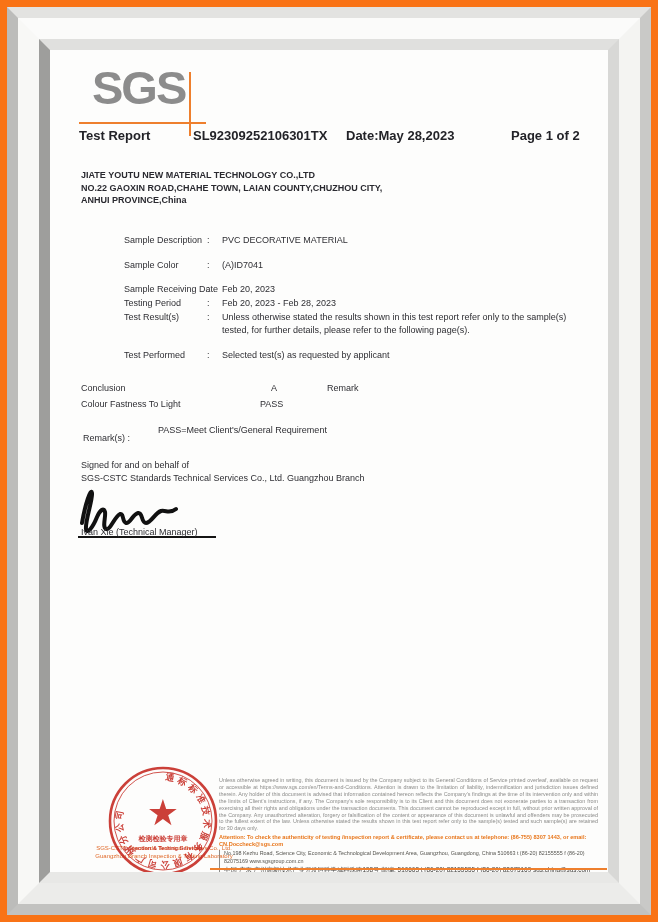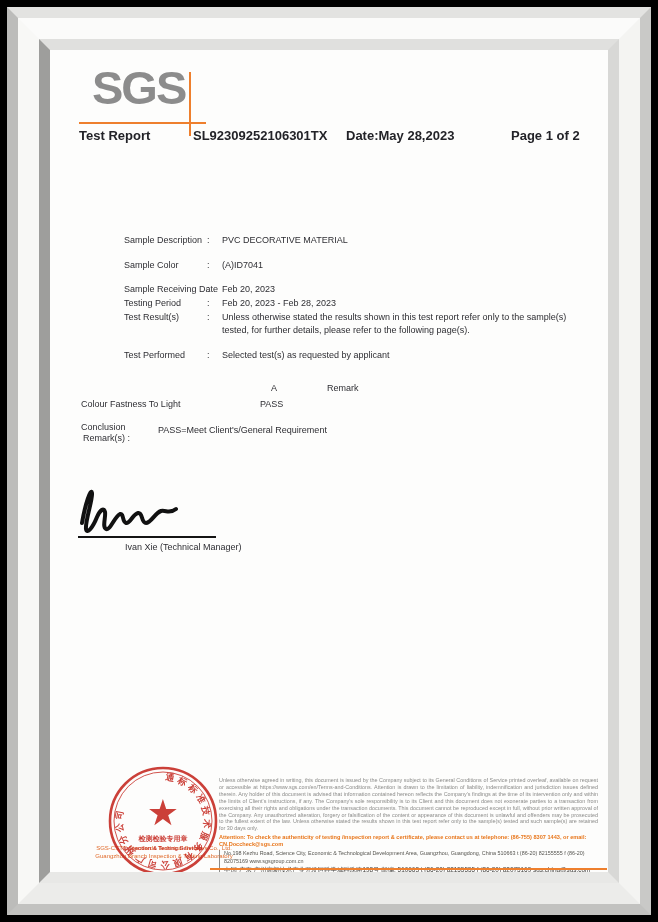--- a/index.html
+++ b/index.html
@@ -1,20 +1,20 @@
 <!DOCTYPE html>
 <html><head>
 <meta charset="utf-8">
 <style>
   * { margin:0; padding:0; box-sizing:border-box; }
   html,body { width:658px; height:922px; }
   body { font-family:"Liberation Sans", sans-serif; background:#f2f2f0; overflow:hidden; }
 
   
-  .scene { width:658px; height:922px; background:#000000; padding:7px; }
+  .scene { width:658px; height:922px; background:#f97316; padding:7px; }
   .frame-outer {
     width:100%; height:100%;
     border-style:solid; border-width:11px;
     border-color:#e3e3e1 #c9c9c7 #c2c2c0 #bcbcba;
   }
   .frame-face {
     width:100%; height:100%;
     border-style:solid; border-width:21px;
     border-color:#fbfbfa #f4f4f2 #ececea #f8f8f6;
   }
@@ -51,34 +51,34 @@
 
   .client { left:31px; top:119px; font-weight:600; line-height:12.5px; color:#2a2a30; }
 
   .intro { left:31px; top:167px; }
 
   .field-row { left:31px; width:510px; }
   .field-label { position:absolute; left:16px; width:126px;margin-left:27px; }
   .field-colon { position:absolute; left:126px; }
   .field-value { position:absolute; left:141px; width:366px; line-height:12.5px; }
 
-  .concl-hdr-label { left:31px; top:332px;margin-top:39px; }
+  .concl-hdr-label { left:31px; top:332px; }
   .concl-hdr-a     { left:221px; top:332px; }
   .concl-hdr-rem   { left:277px; top:332px; }
   .concl-row-test  { left:31px; top:348px; }
   .concl-row-res   { left:210px; top:348px; }
 
   .remarks-label { left:33px; top:382px; }
   .remarks-value { left:108px; top:374px;text-align:center; }
 
   .signed { left:31px; top:409px; line-height:12.5px; }
 
   .sig-svg { left:25px; top:433px; }
   .sig-underline { left:28px; top:486px; width:138px; height:2px; background:#141414; }
-  .signer { left:31px; top:491px;margin-left:44px; }
+  .signer { left:31px; top:476px; }
 
   
   .footer-right { left:169px; top:727px; width:379px; }
   .legal {
     font-size:5.4px; line-height:6.9px; color:#8b8b89;
     text-align:justify;
   }
   .attention {
     margin-top:2px; font-size:5.6px; line-height:7px;
     color:#e8761b; font-weight:bold;
@@ -110,20 +110,25 @@
 
           <div class="abs sgs-logo">SGS</div>
           <div class="abs logo-hline orange-bg"></div>
           <div class="abs logo-vline orange-bg"></div>
 
           <div class="abs hdr hdr-report">Test Report</div>
           <div class="abs hdr hdr-number">SL92309252106301TX</div>
           <div class="abs hdr hdr-date">Date:May 28,2023</div>
           <div class="abs hdr hdr-page">Page 1 of 2</div>
 
+          <div class="abs client">
+            <div>JIATE YOUTU NEW MATERIAL TECHNOLOGY CO.,LTD</div>
+            <div>NO.22 GAOXIN ROAD,CHAHE TOWN, LAIAN COUNTY,CHUZHOU CITY,</div>
+            <div>ANHUI PROVINCE,China</div>
+          </div>
 
 
           <div class="abs field-row" style="top:184px">
             <span class="field-label">Sample Description</span>
             <span class="field-colon">:</span>
             <span class="field-value">PVC DECORATIVE MATERIAL</span>
           </div>
           <div class="abs field-row" style="top:209px">
             <span class="field-label">Sample Color</span>
             <span class="field-colon">:</span>
@@ -152,20 +157,24 @@
 
           <div class="abs concl-hdr-label">Conclusion</div>
           <div class="abs concl-hdr-a">A</div>
           <div class="abs concl-hdr-rem">Remark</div>
           <div class="abs concl-row-test">Colour Fastness To Light</div>
           <div class="abs concl-row-res">PASS</div>
 
           <div class="abs remarks-label">Remark(s) :</div>
           <div class="abs remarks-value">PASS=Meet Client's/General Requirement</div>
 
+          <div class="abs signed">
+            <div>Signed for and on behalf of</div>
+            <div>SGS-CSTC Standards Technical Services Co., Ltd. Guangzhou Branch</div>
+          </div>
 
           <svg class="abs sig-svg" width="130" height="54" viewBox="0 0 130 54">
             <path d="M7,40 C10,22 16,4 17,10 C18,16 10,38 11,46 C12,52 18,44 22,34 C25,27 29,24 30,29 C31,34 27,44 31,46 C35,48 40,33 45,31 C49,30 47,39 51,40 C55,41 58,31 63,30 C68,29 66,40 71,40 C76,40 80,30 86,28 C91,27 95,31 101,26" fill="none" stroke="#111111" stroke-width="4" stroke-linecap="round" stroke-linejoin="round"></path>
           </svg>
           <div class="abs sig-underline"></div>
           <div class="abs signer">Ivan Xie (Technical Manager)</div>
 
           <div class="abs footer-right">
             <div class="legal">Unless otherwise agreed in writing, this document is issued by the Company subject to its General Conditions of Service printed overleaf, available on request or accessible at https://www.sgs.com/en/Terms-and-Conditions. Attention is drawn to the limitation of liability, indemnification and jurisdiction issues defined therein. Any holder of this document is advised that information contained hereon reflects the Company's findings at the time of its intervention only and within the limits of Client's instructions, if any. The Company's sole responsibility is to its Client and this document does not exonerate parties to a transaction from exercising all their rights and obligations under the transaction documents. This document cannot be reproduced except in full, without prior written approval of the Company. Any unauthorized alteration, forgery or falsification of the content or appearance of this document is unlawful and offenders may be prosecuted to the fullest extent of the law. Unless otherwise stated the results shown in this test report refer only to the sample(s) tested and such sample(s) are retained for 30 days only.</div>
             <div class="attention">Attention: To check the authenticity of testing /inspection report &amp; certificate, please contact us at telephone: (86-755) 8307 1443, or email: CN.Doccheck@sgs.com</div>

